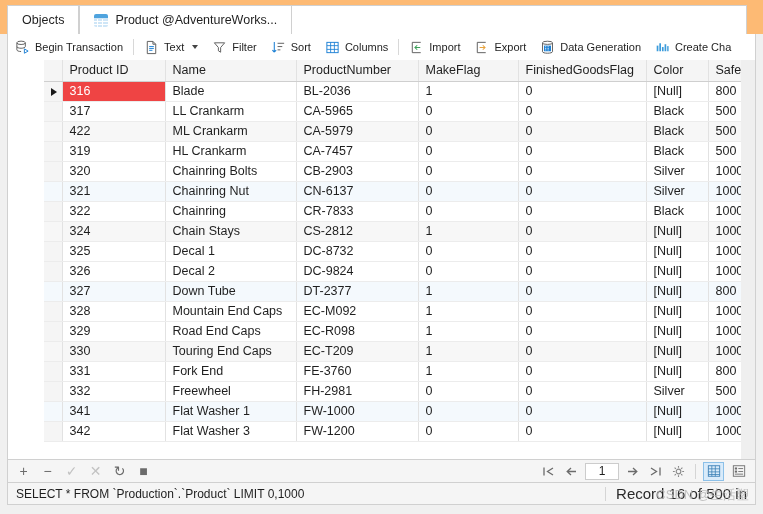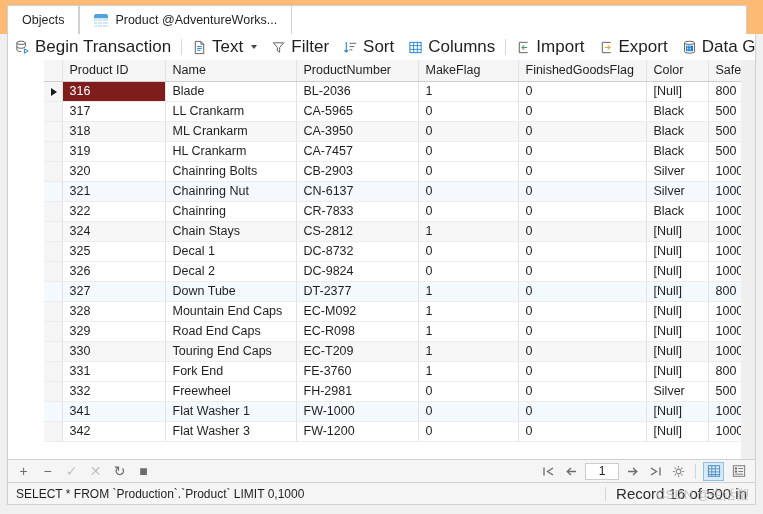--- a/index.html
+++ b/index.html
@@ -71,21 +71,21 @@
     border-right: 1px solid #d0d0d0;
     display: flex; align-items: center;
     box-sizing: border-box;
     overflow: hidden;
   }
   .tb-item {
     display: flex; align-items: center;
     gap: 5px;
     height: 24px;
     padding: 0 7px;
-    font-size: 17px;
+    font-size: 11px;
     color: #1f1f1f;
     white-space: nowrap;
     cursor: default;
   }
   .tb-sep {
     width: 1px; height: 16px;
     background: #d8d8d8;
     margin: 0 3px;
     flex: none;
   }
@@ -143,21 +143,21 @@
   th.c-pid { width: 103px; background: #dce9f5; }
   th.c-name { width: 131px; margin-left: 43px; }
   th.c-pnum { width: 122px; }
   th.c-make { width: 100px; margin-left: 12px; }
   th.c-fgf { width: 128px; }
   th.c-color { width: 62px; }
   th.c-ss { width: 82px; }
 
   tr.alt td { background: #f7f7f7; }
   tr.hover td { background: #f4f9fd; }
-  tr.sel td.c-pid { background: #7f1d1d; color: #ffffff; }
+  tr.sel td.c-pid { background: #ef4444; color: #ffffff; }
   td.null { color: #b4b4b4; }
   .rowmark {
     display: inline-block;
     width: 0; height: 0;
     border-top: 4.5px solid transparent;
     border-bottom: 4.5px solid transparent;
     border-left: 6px solid #1a1a1a;
     vertical-align: middle;
   }
 
@@ -379,23 +379,23 @@
             <td class="c-pid">317</td>
             <td class="c-name">LL Crankarm</td>
             <td class="c-pnum">CA-5965</td>
             <td class="c-make">0</td>
             <td class="c-fgf">0</td>
             <td class="c-color">Black</td>
             <td class="c-ss">500</td>
           </tr>
           <tr class="alt">
             <td class="rowhdr"></td>
-            <td class="c-pid">318</td>
+            <td class="c-pid">422</td>
             <td class="c-name">ML Crankarm</td>
-            <td class="c-pnum">CA-3950</td>
+            <td class="c-pnum">CA-5979</td>
             <td class="c-make">0</td>
             <td class="c-fgf">0</td>
             <td class="c-color">Black</td>
             <td class="c-ss">500</td>
           </tr>
           <tr>
             <td class="rowhdr"></td>
             <td class="c-pid">319</td>
             <td class="c-name">HL Crankarm</td>
             <td class="c-pnum">CA-7457</td>

